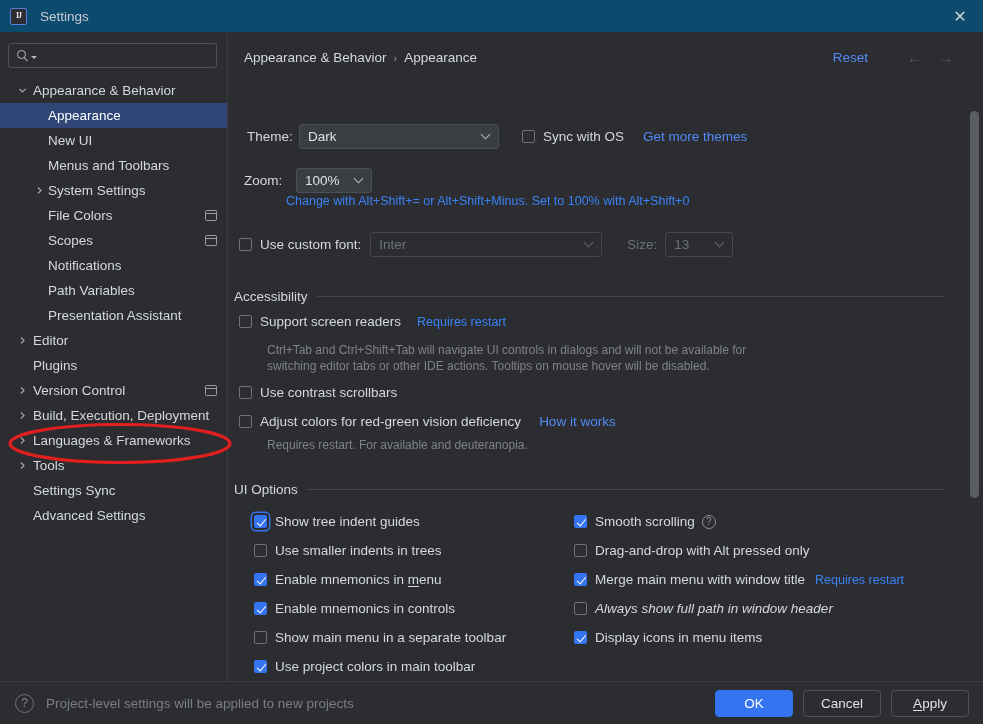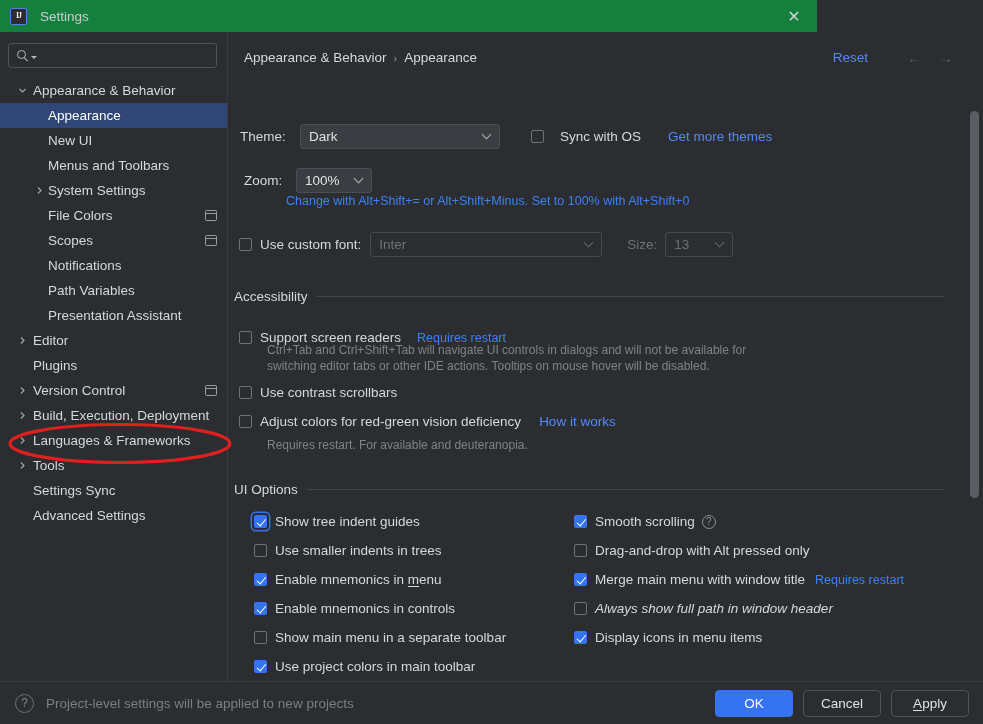--- a/index.html
+++ b/index.html
@@ -8,22 +8,22 @@
     background: #2b2d30;
     font-family: "Liberation Sans", sans-serif;
     font-size: 13px;
     color: #dfe1e5;
     overflow: hidden;
   }
   #root { position: relative; width: 983px; height: 724px; }
 
   
   .titlebar {
-    position: absolute; left: 0; top: 0; width: 817px; height: 33px;
-    background: #15803d;
+    position: absolute; left: 0; top: 0; width: 983px; height: 33px;
+    background: #0c4a6e;
     display: flex; align-items: center;
     border-bottom: 1px solid #2b2d30;
   }
   .ij-logo {
     width: 17px; height: 17px; margin-left: 10px;
     border: 1.6px solid #5c7ee0; border-radius: 2px;
     background: #2b2d30;
     display: flex; align-items: center; justify-content: center;
     font-size: 8px; font-weight: bold; color: #e6e6e6;
     letter-spacing: -1px;
@@ -348,21 +348,21 @@
       <span>Appearance</span>
     </div>
     <div class="reset-link">Reset</div>
     <div class="nav-arrows">
       <span>←</span>
       <span>→</span>
     </div>
 
     <div class="content">
 
-      <div class="row" style="position:absolute;left:11px;top:47px;gap:8px;">
+      <div class="row" style="position:absolute;left:18px;top:47px;">
         <div class="lab" style="width:52px;">Theme:</div>
         <div class="combo" style="width:200px;">
           <span>Dark</span>
           <span class="chev"></span>
         </div>
         <div class="checkbox" style="margin-left:23px;"></div>
         <div class="cb-label">Sync with OS</div>
         <div class="link" style="margin-left:19px;">Get more themes</div>
       </div>
 
@@ -387,21 +387,21 @@
           <span>13</span>
           <span class="chev"></span>
         </div>
       </div>
 
       <div class="section" style="position:absolute;left:5px;top:212px;width:710px;">
         <span>Accessibility</span>
         <span class="rule"></span>
       </div>
 
-      <div class="row" style="position:absolute;left:10px;top:253px;">
+      <div class="row" style="position:absolute;left:10px;top:237px;">
         <div class="checkbox"></div>
         <div class="cb-label">Support screen readers</div>
         <div class="hint" style="margin-left:16px;">Requires restart</div>
       </div>
       <div class="desc" style="position:absolute;left:38px;top:265px;width:600px;">
         <div>Ctrl+Tab and Ctrl+Shift+Tab will navigate UI controls in dialogs and will not be available for</div>
         <div>switching editor tabs or other IDE actions. Tooltips on mouse hover will be disabled.</div>
       </div>
 
       <div class="row" style="position:absolute;left:10px;top:308px;">

